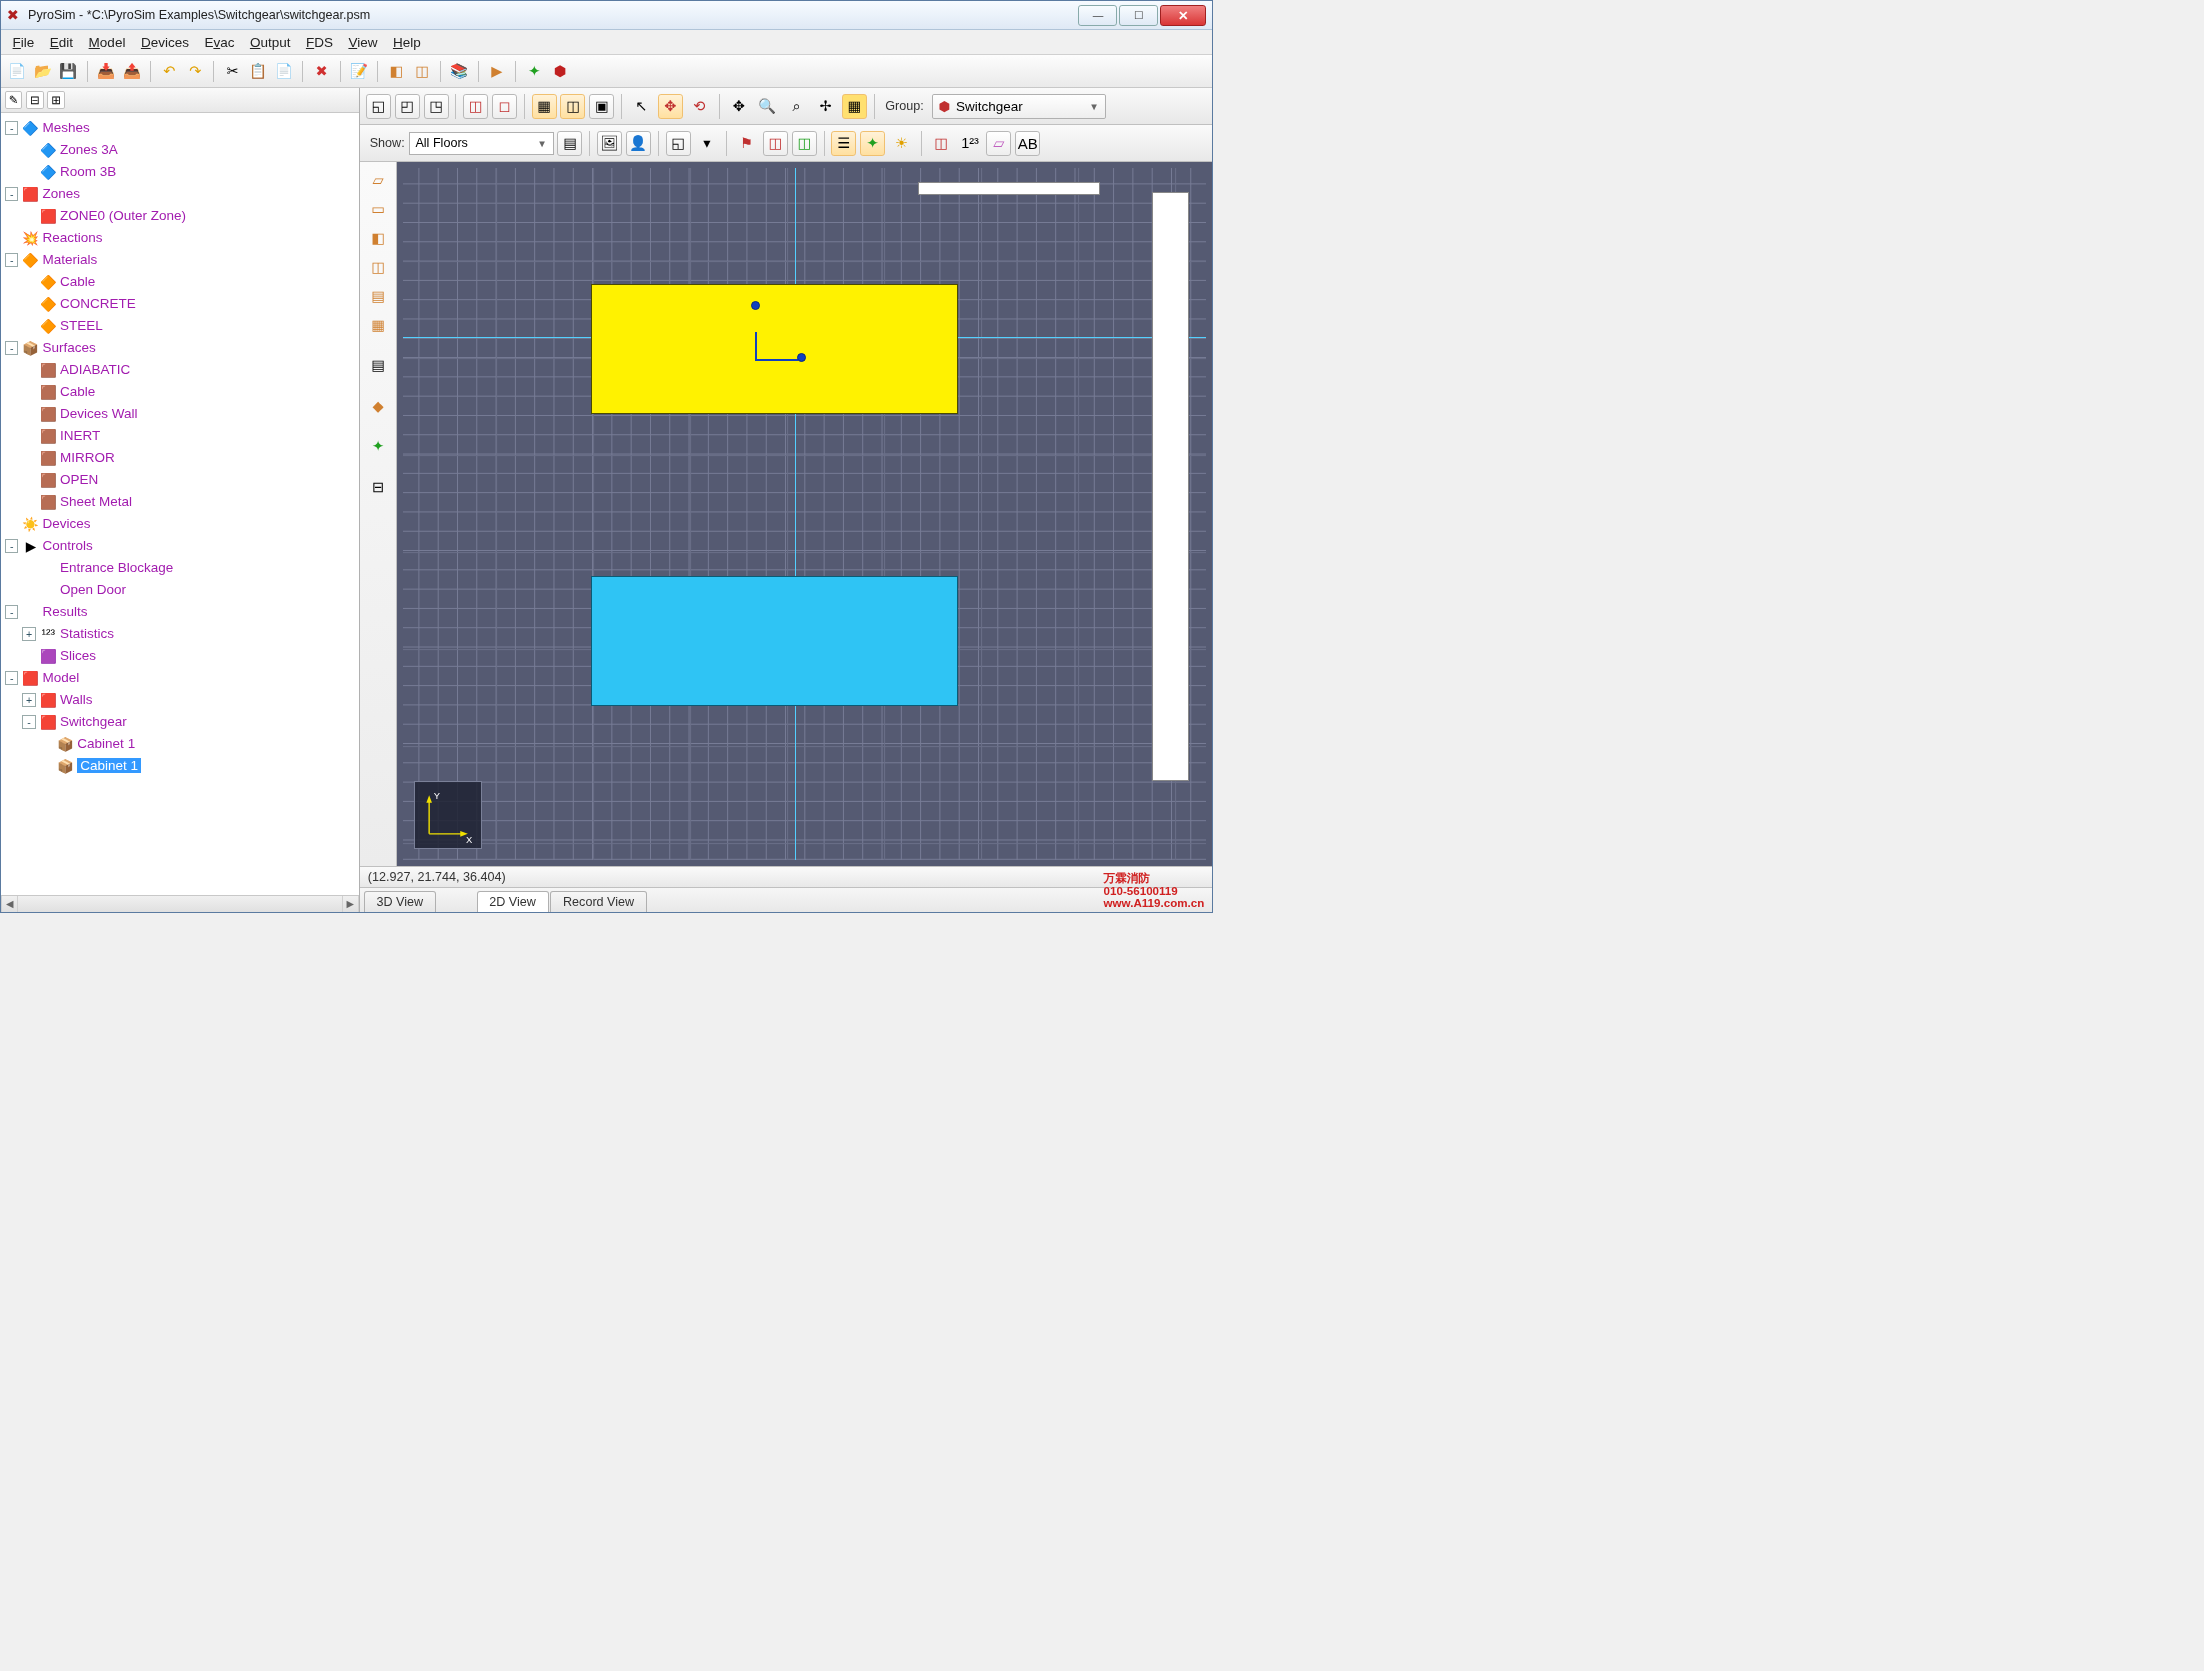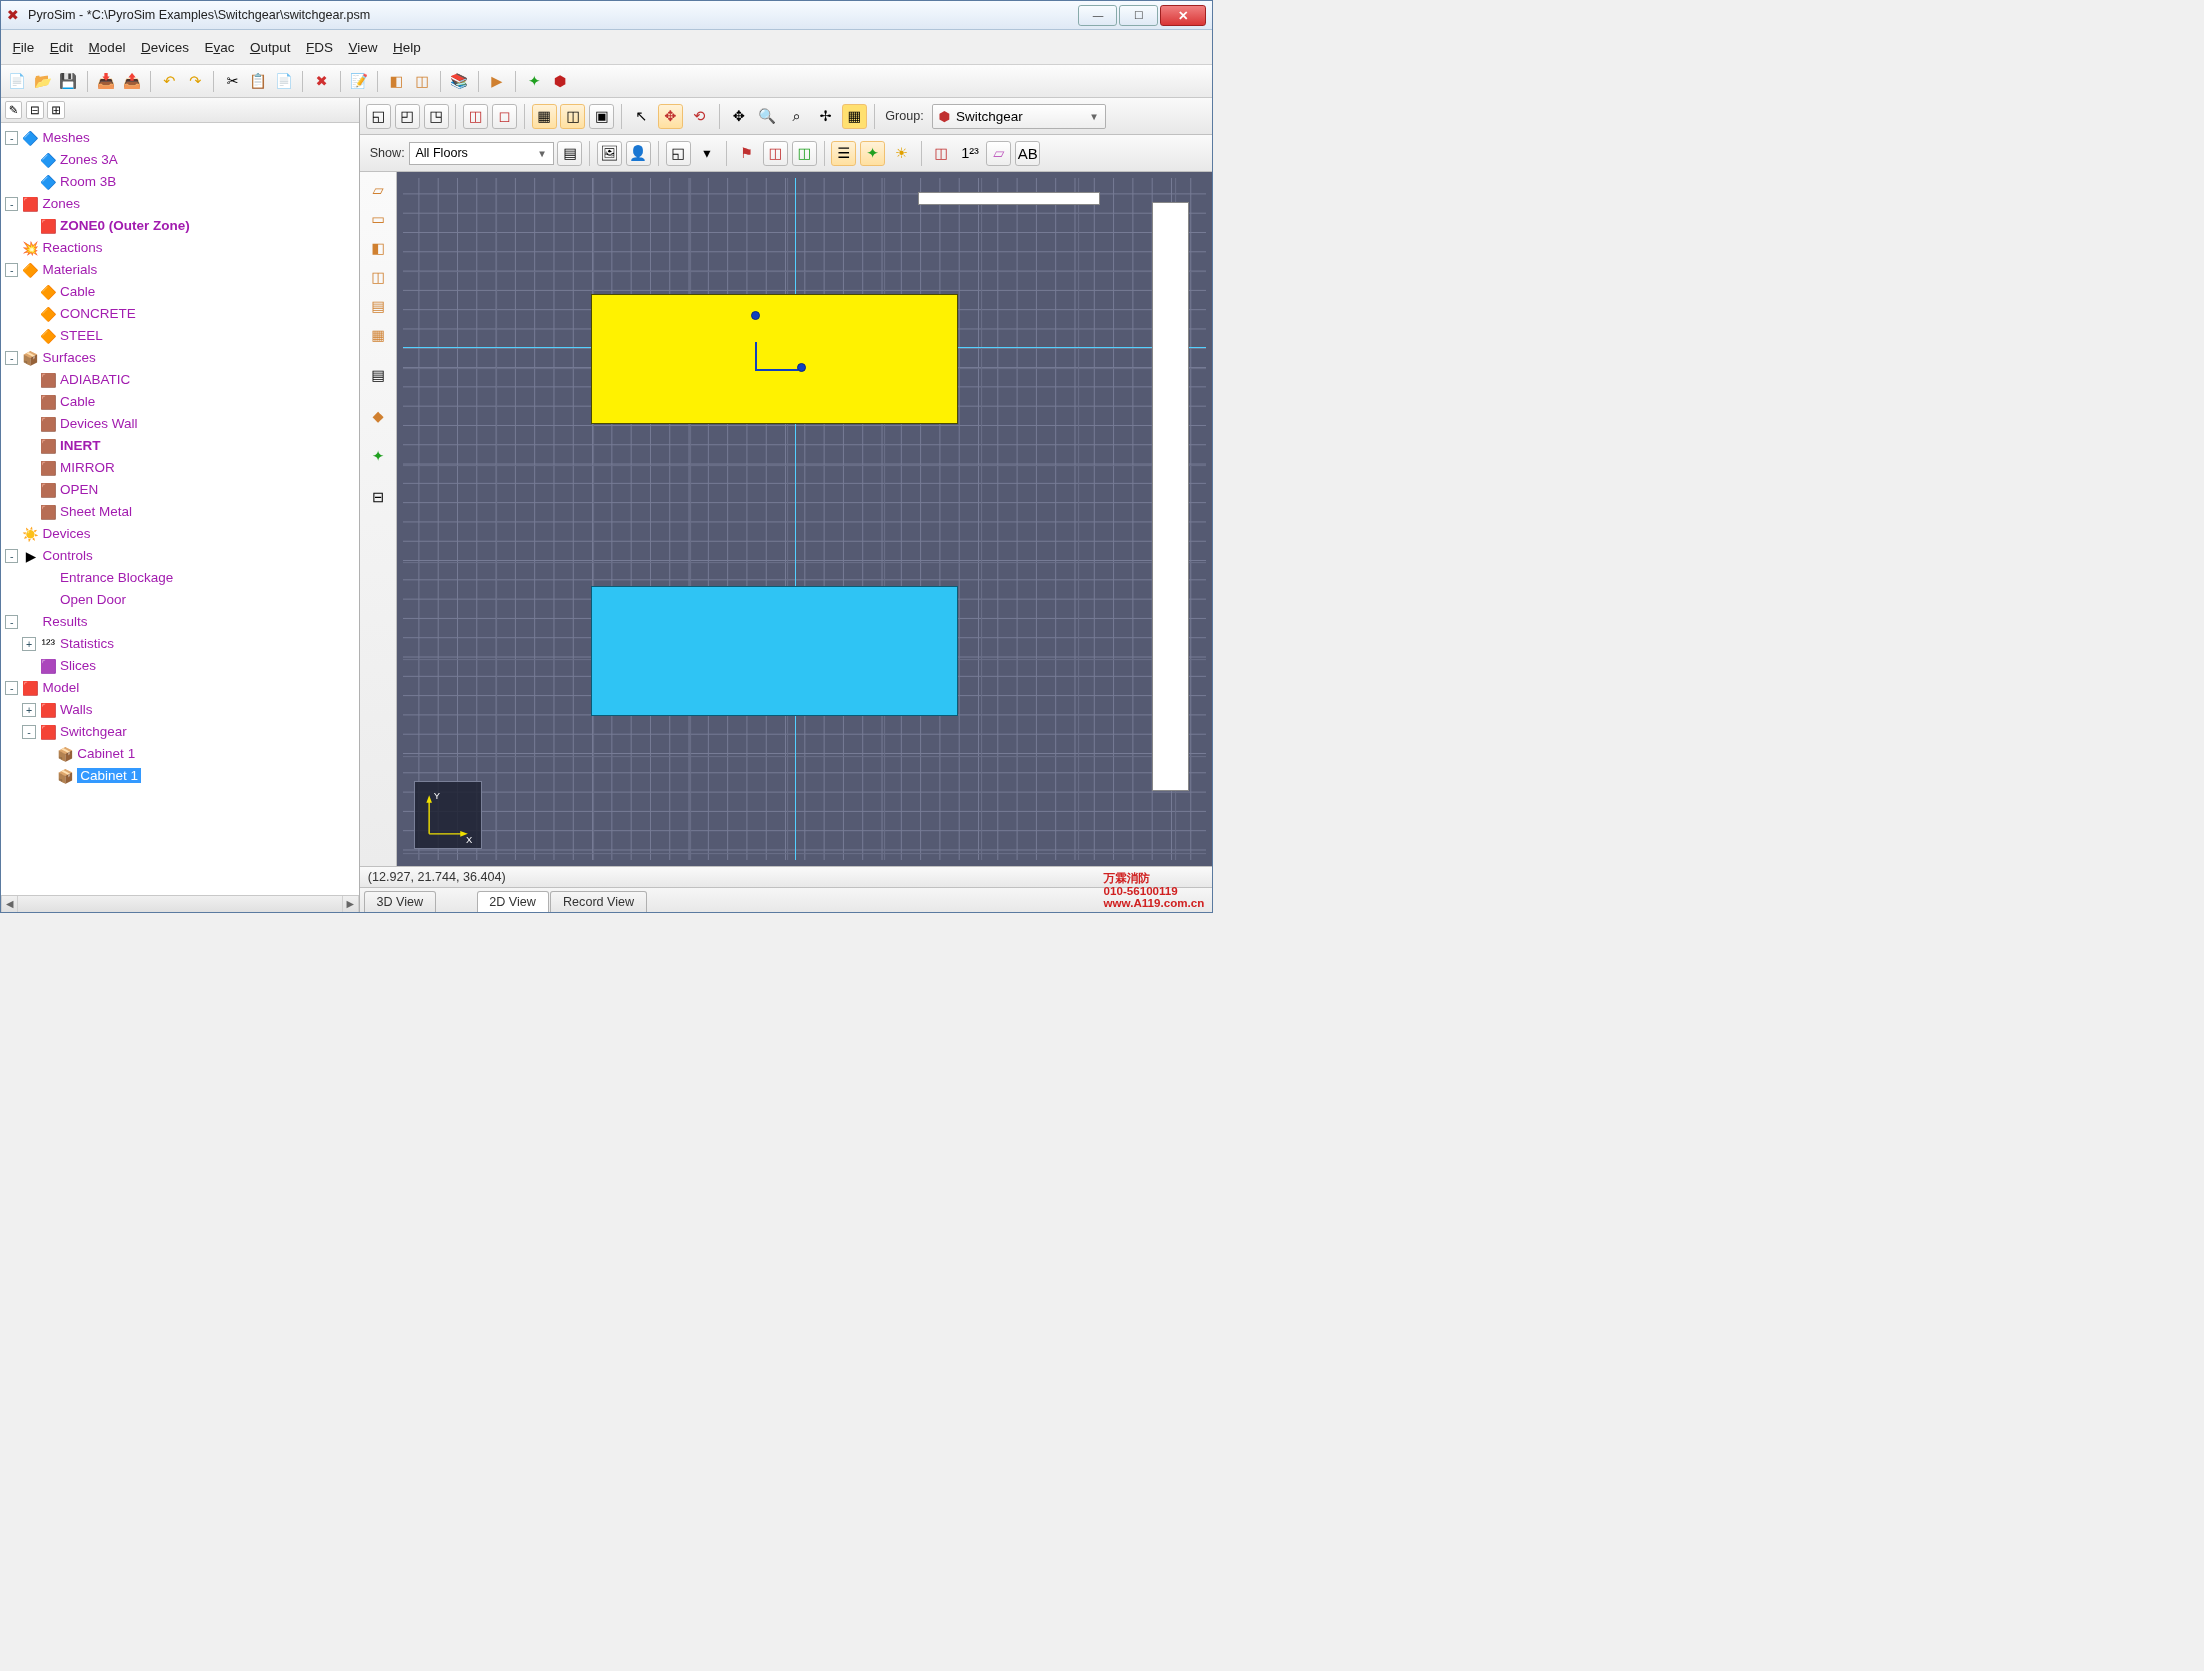--- a/index.html
+++ b/index.html
@@ -5,37 +5,37 @@
 * { box-sizing: border-box; margin: 0; padding: 0; }
 body { font-family: "Segoe UI", Tahoma, sans-serif; font-size: 13.5px; background: #f0f0f0; user-select: none; }
 .window { width: 1213px; height: 913px; background: #f0f0f0; border: 1px solid #5a7aa0; display: flex; flex-direction: column; }
 .titlebar { height: 29px; background: linear-gradient(#f7fbff,#dfe9f5); display: flex; align-items: center; padding: 0 5.8px; border-bottom: 1px solid #b0c4d8; }
 .titlebar .app-icon { width:15.4px; height:15.4px; margin-right:5.8px; font-size:14.5px; color:#b02020; }
 .titlebar .title { flex:1; font-size:12.6px; color:#222; }
 .win-buttons { display:flex; gap:0; }
 .win-btn { width:39px; height:21px; display:flex; align-items:center; justify-content:center; border:1px solid #8aa; background:linear-gradient(#f8fcff,#dfe9f5); font-size:10.6px; color:#444; border-radius:2.9px; margin-left:1.9px; }
 .win-btn.close { background:linear-gradient(#f08080,#d93636); border-color:#a02020; width:46px; }
 .win-btn.close span{ color:#fff; font-weight:bold; font-size:12.6px;}
-.menubar { height: 35px; background:#f0f0f0; display:flex; align-items:center; padding:0 5.8px; gap:3.9px; border-bottom:1px solid #d0d0d0; }
+.menubar { height: 25px; background:#f0f0f0; display:flex; align-items:center; padding:0 5.8px; gap:3.9px; border-bottom:1px solid #d0d0d0; }
 .menu-item { padding:1.9px 5.8px; font-size:13.5px; color:#222; }
 .menu-item u { text-decoration: underline; }
 .toolbar { height: 33px; background: linear-gradient(#fdfdfd,#eaeaea); border-bottom:1px solid #c8c8c8; display:flex; align-items:center; padding:0 5.8px; gap:4.8px; }
 .tb-icon { width:21px; height:21px; display:flex; align-items:center; justify-content:center; font-size:14.5px; border-radius:1.9px; }
 .tb-sep { width:1px; height:21px; background:#c0c0c0; margin:0 2.9px; }
 .body { flex:1; display:flex; min-height:0; }
 .sidebar { width:359px; background:#fff; border-right:1px solid #b0b0b0; display:flex; flex-direction:column; }
 .sidebar-head { height:25px; background:linear-gradient(#fafafa,#e8e8e8); border-bottom:1px solid #c8c8c8; display:flex; align-items:center; padding:0 3.9px; gap:3.9px; }
 .sidebar-head .hicon{ width:17.4px;height:17.4px;display:flex;align-items:center;justify-content:center;font-size:11.6px;border:1px solid #c0c0c0;background:#fff;border-radius:1.9px;}
 .tree { flex:1; overflow:auto; padding:3.9px 0; }
 .node { display:flex; align-items:center; height:22px; padding:0 3.9px; white-space:nowrap; }
 .node .toggle { width:13.5px; height:13.5px; border:1px solid #9aa; display:flex; align-items:center; justify-content:center; font-size:10.6px; color:#356; margin-right:3.9px; background:#fff; }
 .node .spacer { width:17.4px; }
 .node .icon { width:17.4px; height:17.4px; display:flex; align-items:center; justify-content:center; font-size:13.5px; margin-right:2.9px; }
 .node .label { color:#a21caf; font-size:13.5px; }
-.node.bold .label{ font-weight:bold; }
+.node.bold .label{ font-weight:normal; }
 .node.selected .label { background:#3399ff; color:#fff; padding:0 2.9px; }
 .sidebar-scroll{ height:17.4px; background:linear-gradient(#f0f0f0,#e0e0e0); border-top:1px solid #c8c8c8; display:flex; }
 .sidebar-scroll .btn{width:17.4px;border-left:1px solid #d0d0d0;border-right:1px solid #d0d0d0;display:flex;align-items:center;justify-content:center;font-size:9.7px;color:#666;}
 .main { flex:1; display:flex; flex-direction:column; background:#f0f0f0; }
 .ribbon1,.ribbon2 { background:linear-gradient(#fafafa,#e8e8e8); border-bottom:1px solid #c0c0c0; display:flex; align-items:center; padding:2.9px 5.8px; gap:3.9px; }
 .ribbon1{height:37px;} .ribbon2{height:37px;}
 .rbtn{width:25px;height:25px;display:flex;align-items:center;justify-content:center;border:1px solid transparent;border-radius:2.9px;font-size:14.5px;}
 .rbtn.boxed{border:1px solid #b8b8b8;background:linear-gradient(#fff,#eee);}
 .rbtn.active{border:1px solid #f0c070;background:linear-gradient(#fff2d8,#ffe0a0);}
 .rsep{width:1px;height:25px;background:#c0c0c0;margin:0 2.9px;}

